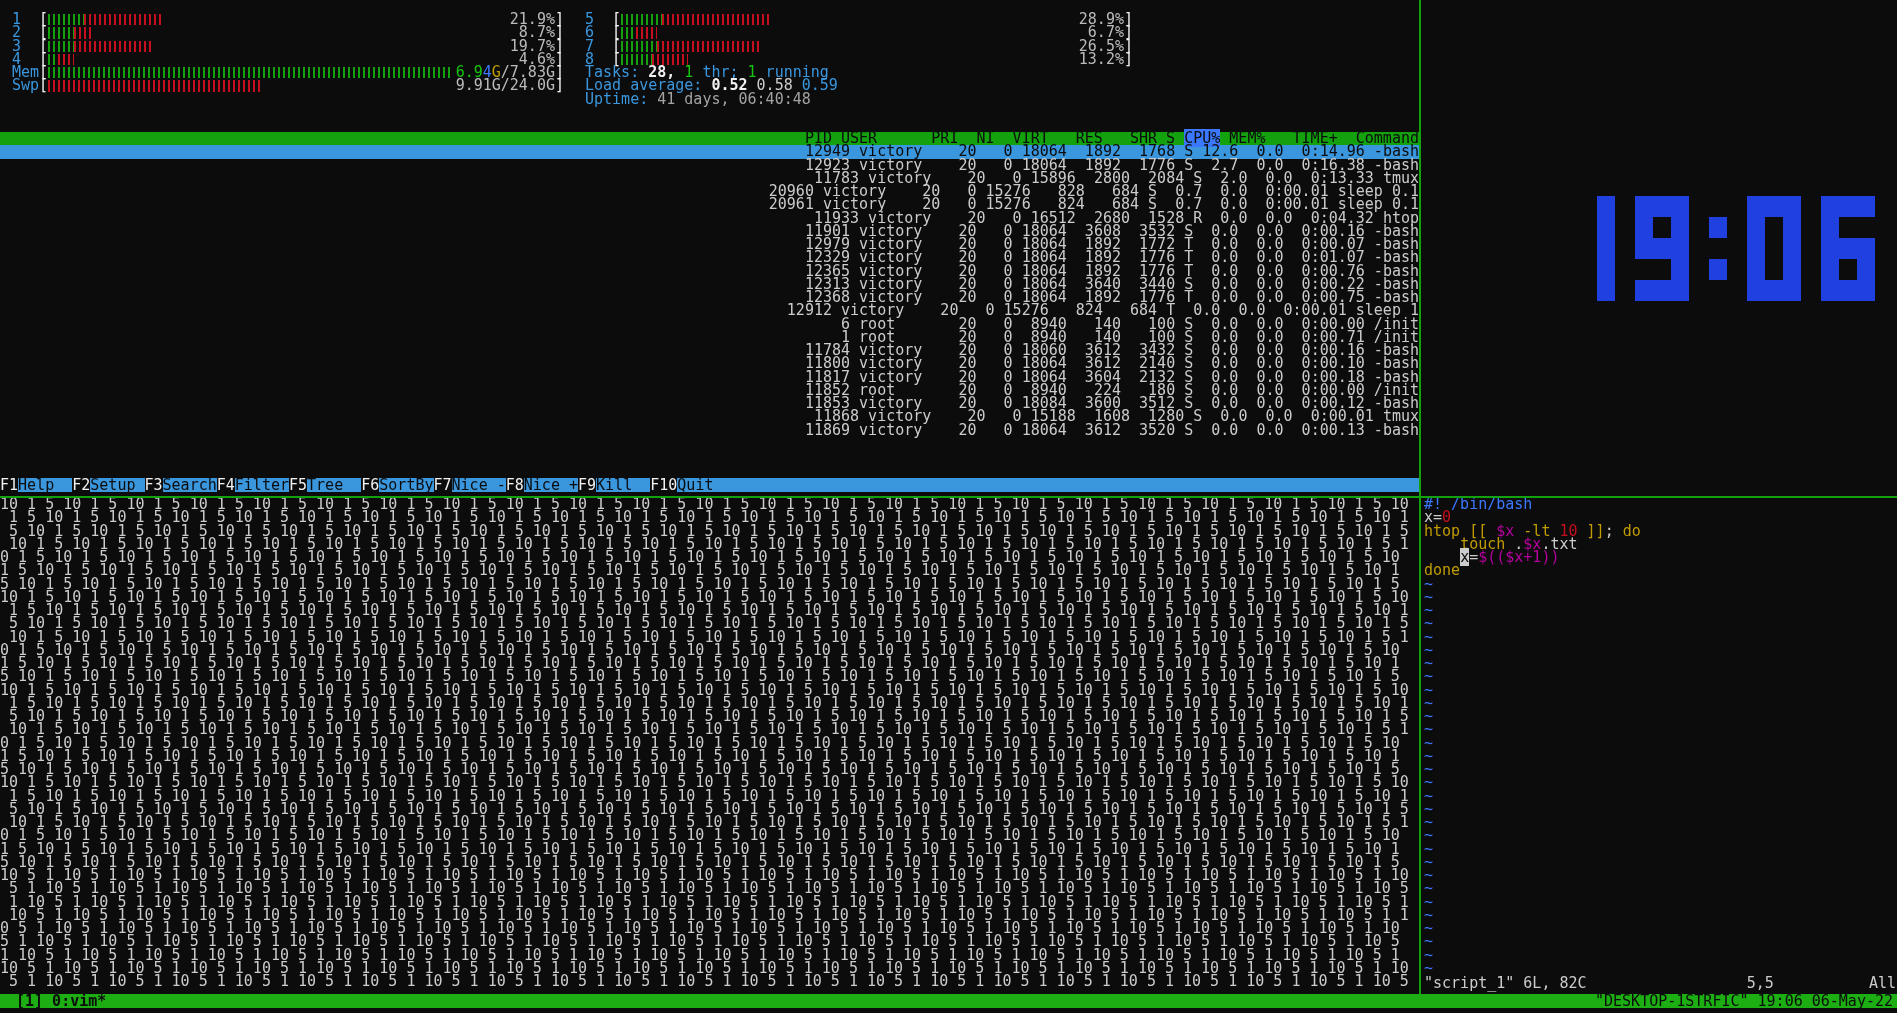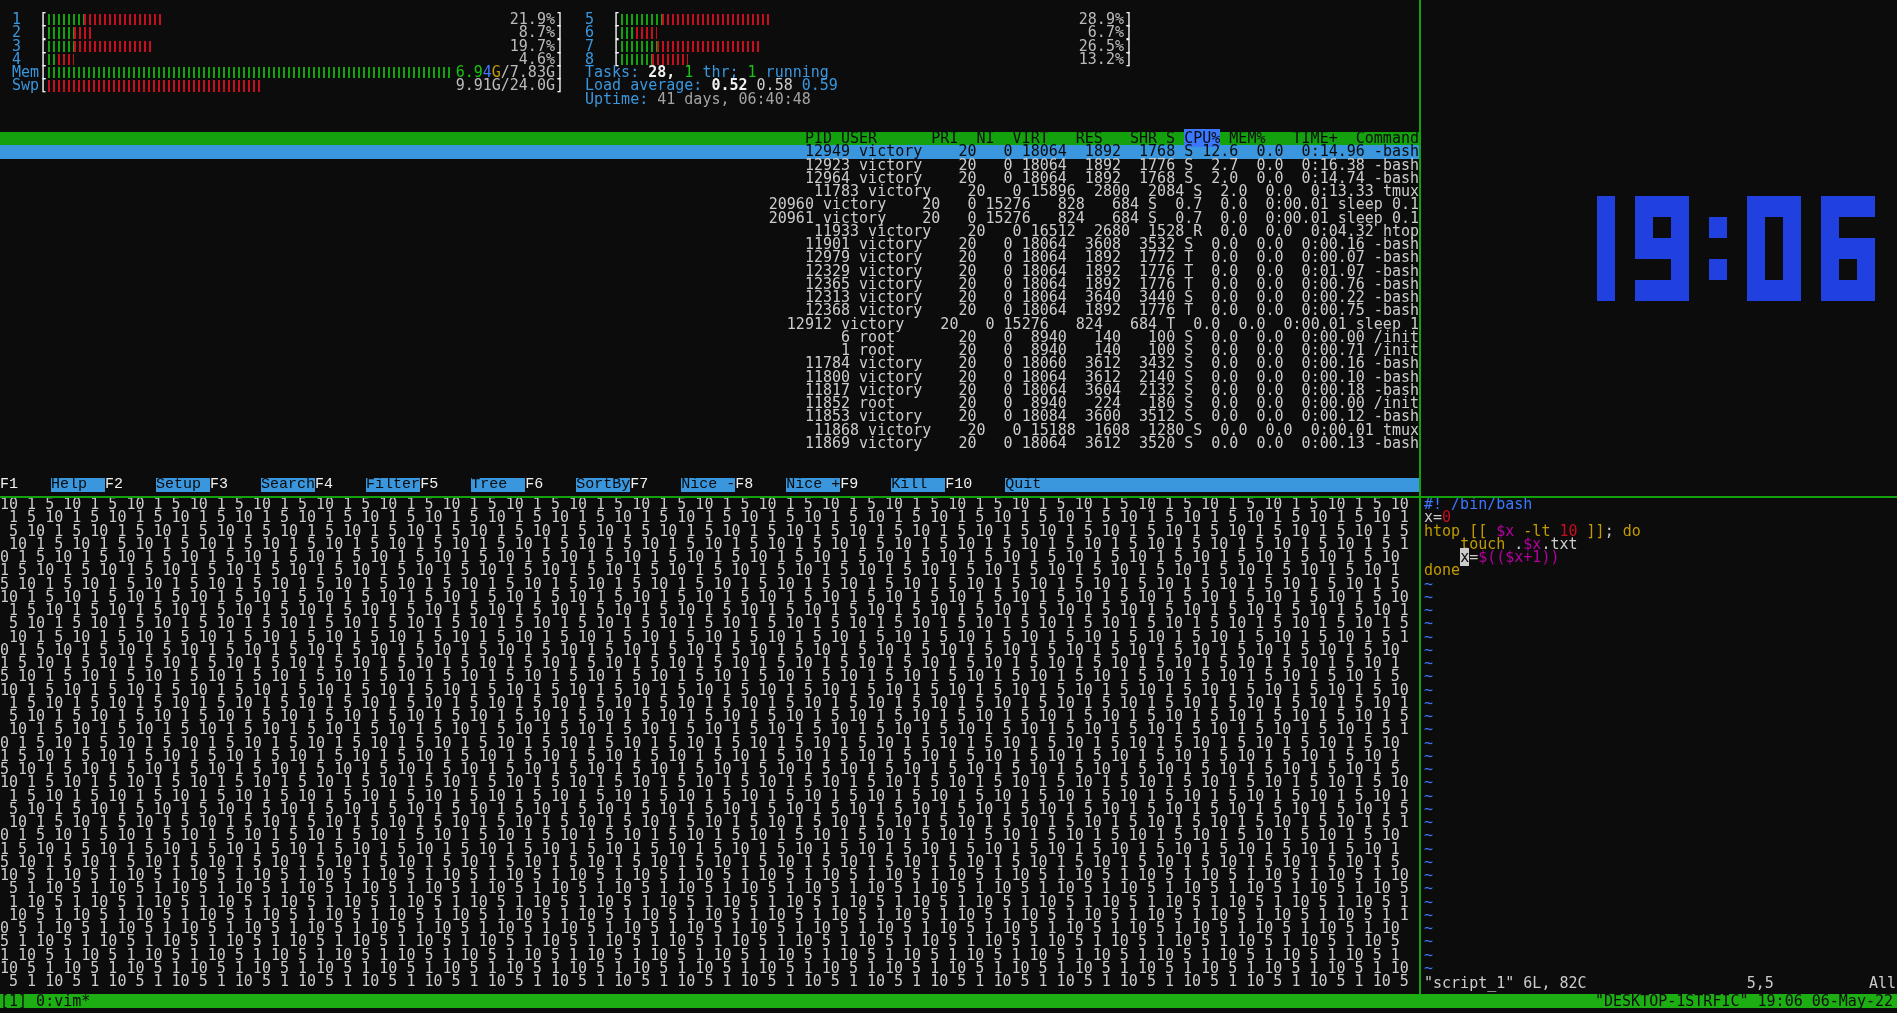--- a/index.html
+++ b/index.html
@@ -31,23 +31,23 @@
   .c-bwhite{color:#f2f2f2;font-weight:bold;}
   .c-yellow{color:#c19c00;}
   .c-bblue{color:#3b78ff;}
   
   #htop-table{position:absolute;left:0;top:132px;width:1419px;text-align:right;}
   .t-header{background:#13a10e;color:#0c0c0c;height:13.25px;line-height:13.25px;white-space:pre;}
   .t-sort{background:#3b78ff;color:#0c0c0c;}
   .t-row{height:13.25px;line-height:13.25px;white-space:pre;color:#cccccc;}
   .t-row.sel{background:#3a96dd;color:#0c0c0c;}
   
-  #fbar{position:absolute;left:0;top:478px;width:1419px;height:14px;line-height:14px;display:flex;white-space:pre;font-family:Liberation Mono, monospace;}
+  #fbar{position:absolute;left:0;top:478px;width:1419px;height:14px;line-height:14px;display:flex;white-space:pre;}
   .fkey{color:#f2f2f2;background:#0c0c0c;}
-  .flabel{color:#0c0c0c;background:#3a96dd;margin-left:33px;}
+  .flabel{color:#0c0c0c;background:#3a96dd;}
   .ffill{flex:1;background:#3a96dd;}
   
   #clock{position:absolute;left:140px;top:196px;display:flex;gap:20px;}
   .digit{display:grid;grid-template-columns:repeat(3,18px);grid-auto-rows:21px;}
   .digit .on{background:var(--clock);}
   .colon{display:grid;grid-template-columns:18px;grid-auto-rows:21px;}
   .colon .on{background:var(--clock);}
   
   #numbers-pane div{height:13.25px;line-height:13.25px;white-space:pre;color:#cccccc;}
   
@@ -58,21 +58,21 @@
   .c-num{color:#c50f1f;}
   .c-tilde{color:#3b78ff;}
   .c-cursor{background:#cccccc;color:#0c0c0c;}
   #vim-status{position:absolute;left:3px;right:4px;top:479px;height:13.25px;line-height:13.25px;
               display:flex;white-space:pre;color:#cccccc;}
   #vim-status .sp1{flex:1;}
   #vim-status .pos{margin-right:95px;}
   
   #status-bar{position:absolute;left:0;top:994px;width:1897px;height:14px;background:#1dae13;
               color:#0c0c0c;line-height:14px;display:flex;white-space:pre;}
-  #status-bar .left{padding-left:0;}
+  #status-bar .left{padding-left:16px;font-weight:bold;}
   #status-bar .fill{flex:1;}
   #status-bar .right{padding-right:4px;}
 </style>
 </head>
 <body style="--clock: #2140e0;">
 
 <div class="screen">
 
   <div id="htop-pane" class="pane">
     <div id="meters-left" class="meter-col">
@@ -90,21 +90,20 @@
         <div class="meter"><span class="mlabel">8</span><span class="brk">[</span><div class="mbar"><div class="tick" style="--tc: #13a10e; left: 0%; width: 6%;"></div><div class="tick" style="--tc: #c50f1f; left: 6%; width: 7%;"></div><span class="mvalue"><span class="c-mval">13.2%</span><span class="brk">]</span></span></div></div>
         <div class="info-line"><span class="c-cyan">Tasks: </span><span class="c-bwhite">28, </span><span class="c-bgreen">1</span><span class="c-cyan"> thr; </span><span class="c-bgreen">1</span><span class="c-cyan"> running</span></div>
         <div class="info-line"><span class="c-cyan">Load average: </span><span class="c-bwhite">0.52 </span><span class="c-fg">0.58 </span><span class="c-cyan">0.59</span></div>
         <div class="info-line"><span class="c-cyan">Uptime: </span><span class="c-bcyan">41 days, 06:40:48</span></div>
       </div>
     <div id="htop-table">
       <div class="t-header"><span>  PID USER      PRI  NI  VIRT   RES   SHR S </span><span class="t-sort">CPU%</span><span> MEM%   TIME+  Command</span></div>
       <div id="t-rows">
           <div class="t-row sel">12949 victory    20   0 18064  1892  1768 S 12.6  0.0  0:14.96 -bash</div>
           <div class="t-row">12923 victory    20   0 18064  1892  1776 S  2.7  0.0  0:16.38 -bash</div>
-          <div class="t-row">12964 victory    20   0 18064  1892  1768 S  2.0  0.0  0:14.74 -bash</div>
           <div class="t-row">11783 victory    20   0 15896  2800  2084 S  2.0  0.0  0:13.33 tmux</div>
           <div class="t-row">20960 victory    20   0 15276   828   684 S  0.7  0.0  0:00.01 sleep 0.1</div>
           <div class="t-row">20961 victory    20   0 15276   824   684 S  0.7  0.0  0:00.01 sleep 0.1</div>
           <div class="t-row">11933 victory    20   0 16512  2680  1528 R  0.0  0.0  0:04.32 htop</div>
           <div class="t-row">11901 victory    20   0 18064  3608  3532 S  0.0  0.0  0:00.16 -bash</div>
           <div class="t-row">12979 victory    20   0 18064  1892  1772 T  0.0  0.0  0:00.07 -bash</div>
           <div class="t-row">12329 victory    20   0 18064  1892  1776 T  0.0  0.0  0:01.07 -bash</div>
           <div class="t-row">12365 victory    20   0 18064  1892  1776 T  0.0  0.0  0:00.76 -bash</div>
           <div class="t-row">12313 victory    20   0 18064  3640  3440 S  0.0  0.0  0:00.22 -bash</div>
           <div class="t-row">12368 victory    20   0 18064  1892  1776 T  0.0  0.0  0:00.75 -bash</div>

